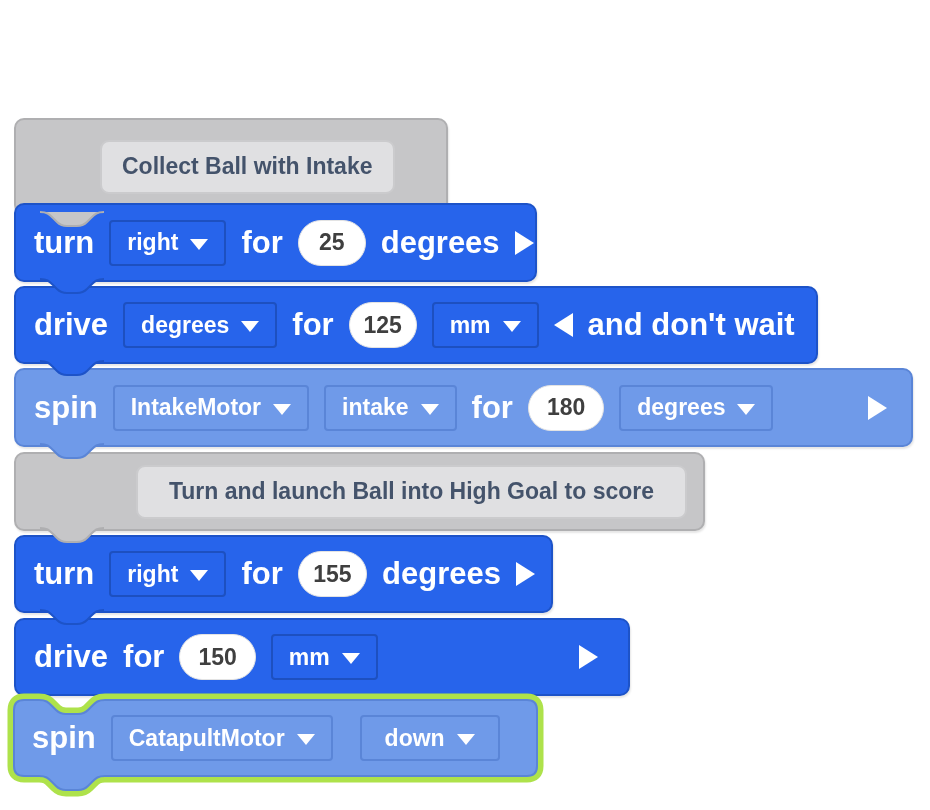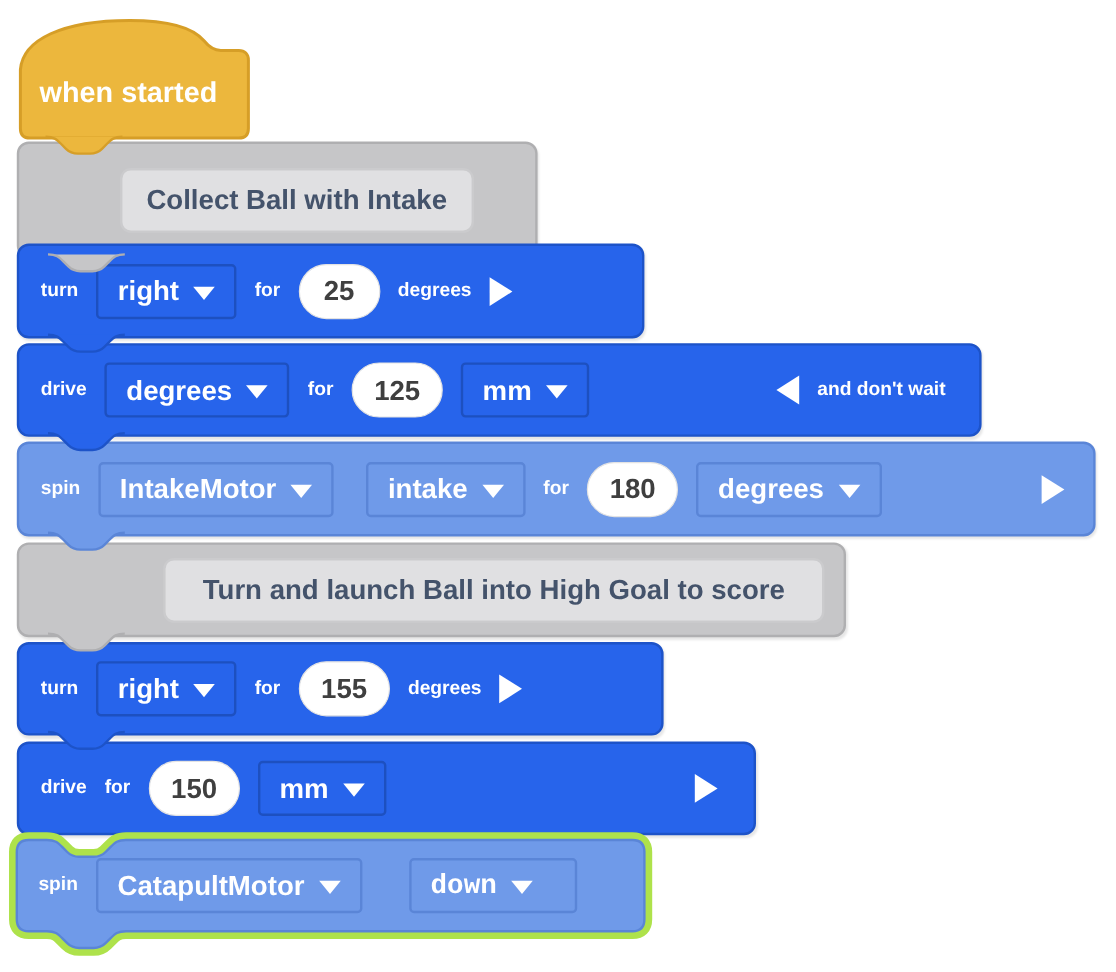--- a/index.html
+++ b/index.html
@@ -8,21 +8,21 @@
     font-family:"Liberation Sans",sans-serif;font-weight:700;
   }
   .block{
     position:absolute;box-sizing:border-box;border:2px solid;border-radius:10px;
     display:flex;align-items:center;gap:15px;padding:0 16px 0 18px;
     box-shadow:1px 2px 2px rgba(0,0,0,.10);
   }
   .blue{background:#2764eb;border-color:#1d53c8;}
   .lightblue{background:#6f9ae9;border-color:#5a85d7;}
   .gray{background:#c6c6c8;border-color:#afafb1;}
-  .lbl{color:#fff;font-size:16px;white-space:nowrap;}
+  .lbl{color:#fff;font-size:31px;white-space:nowrap;}
   .dd{
     box-sizing:border-box;height:46px;border-radius:4px;border:2px solid;
     display:flex;align-items:center;gap:12px;padding:0 16px;
     color:#fff;font-size:23px;white-space:nowrap;cursor:pointer;
   }
   .blue .dd{background:#2764eb;border-color:#1d50c0;}
   .lightblue .dd, .dd.on-light{background:#6f9ae9;border-color:#5a85d7;}
   .oval{
     box-sizing:border-box;height:46px;min-width:68px;padding:12px 18px;border-radius:24px;
     background:#ffffff;border:1px solid #e3e3e3;color:#3f3f3f;font-size:23px;
@@ -51,29 +51,20 @@
     position:absolute;left:7px;top:7px;width:523px;height:76px;box-sizing:border-box;
     display:flex;align-items:center;gap:15px;padding:0 16px 0 18px;
   }
   .ml-auto{margin-left:auto;}
 </style>
 </head>
 <body>
 
 <div class="workspace">
 
-  <div class="hat">
-    <svg class="hat-bg" viewBox="0 0 196 104">
-      <path d="M3 44 C5 19 38 3 94 3 C127 3 147 9 156 20 C160 25 164 28 170 28 L185 28 C190 28 193 31 193 36 L193 93 Q193 101 185 101 L11 101 Q3 101 3 93 Z" fill="#ecb73d" stroke="#d69e27" stroke-width="2.5"></path>
-    </svg>
-    <span class="hat-label">when started</span>
-    <svg class="tab t-yellow" style="top:99px;" viewBox="0 0 64 18">
-      <path d="M0 1 C7 1 9 3 13 7 L17 11 C20 14 23 15 27 15 L37 15 C41 15 44 14 47 11 L51 7 C55 3 57 1 64 1"></path>
-    </svg>
-  </div>
 
   <div class="block gray" style="left:14px;top:118px;width:434px;height:97px;padding-left:84px;">
     <div class="note">Collect Ball with Intake</div>
     <svg class="tab t-gray" viewBox="0 0 64 18">
       <path d="M0 1 C7 1 9 3 13 7 L17 11 C20 14 23 15 27 15 L37 15 C41 15 44 14 47 11 L51 7 C55 3 57 1 64 1"></path>
     </svg>
   </div>
 
   <div class="block blue" style="left:14px;top:203px;width:523px;height:79px;">
     <span class="lbl">turn</span>
@@ -108,21 +99,21 @@
       <path d="M0 1 C7 1 9 3 13 7 L17 11 C20 14 23 15 27 15 L37 15 C41 15 44 14 47 11 L51 7 C55 3 57 1 64 1"></path>
     </svg>
   </div>
 
   <div class="block lightblue" style="left:14px;top:368px;width:899px;height:79px;">
     <span class="lbl">spin</span>
     <div class="dd">
       <span>IntakeMotor</span>
       <span class="tri-down"></span>
     </div>
-    <div class="dd" style="margin-left:12px;">
+    <div class="dd" style="">
       <span>intake</span>
       <span class="tri-down"></span>
     </div>
     <span class="lbl">for</span>
     <div class="oval">180</div>
     <div class="dd">
       <span>degrees</span>
       <span class="tri-down"></span>
     </div>
     <span class="play ml-auto" style="margin-right:8px;"></span>
@@ -168,20 +159,20 @@
     <svg class="sel-bg" viewBox="0 0 540 111">
       <path d="M17 7 L32 7 C39 7 41 9 45 13 L49 17 C52 20 55 21 59 21 L71 21 C75 21 78 20 81 17 L85 13 C89 9 91 7 98 7 L520 7 Q530 7 530 17 L530 73 Q530 83 520 83 L98 83 C91 83 89 85 85 89 L81 93 C78 96 75 97 71 97 L59 97 C55 97 52 96 49 93 L45 89 C41 85 39 83 32 83 L17 83 Q7 83 7 73 L7 17 Q7 7 17 7 Z" fill="none" stroke="#aee24b" stroke-width="13" stroke-linejoin="round"></path>
       <path d="M17 7 L32 7 C39 7 41 9 45 13 L49 17 C52 20 55 21 59 21 L71 21 C75 21 78 20 81 17 L85 13 C89 9 91 7 98 7 L520 7 Q530 7 530 17 L530 73 Q530 83 520 83 L98 83 C91 83 89 85 85 89 L81 93 C78 96 75 97 71 97 L59 97 C55 97 52 96 49 93 L45 89 C41 85 39 83 32 83 L17 83 Q7 83 7 73 L7 17 Q7 7 17 7 Z" fill="#6f9ae9" stroke="#5a85d7" stroke-width="2"></path>
     </svg>
     <div class="sel-row">
       <span class="lbl">spin</span>
       <div class="dd on-light">
         <span>CatapultMotor</span>
         <span class="tri-down"></span>
       </div>
-      <div class="dd on-light" style="margin-left:24px;min-width:140px;justify-content:flex-start;font-family:Liberation Mono, monospace;">
+      <div class="dd on-light" style="margin-left:12px;min-width:140px;justify-content:center;">
         <span>down</span>
         <span class="tri-down"></span>
       </div>
     </div>
   </div>
 
 </div>
 
 </body></html>

